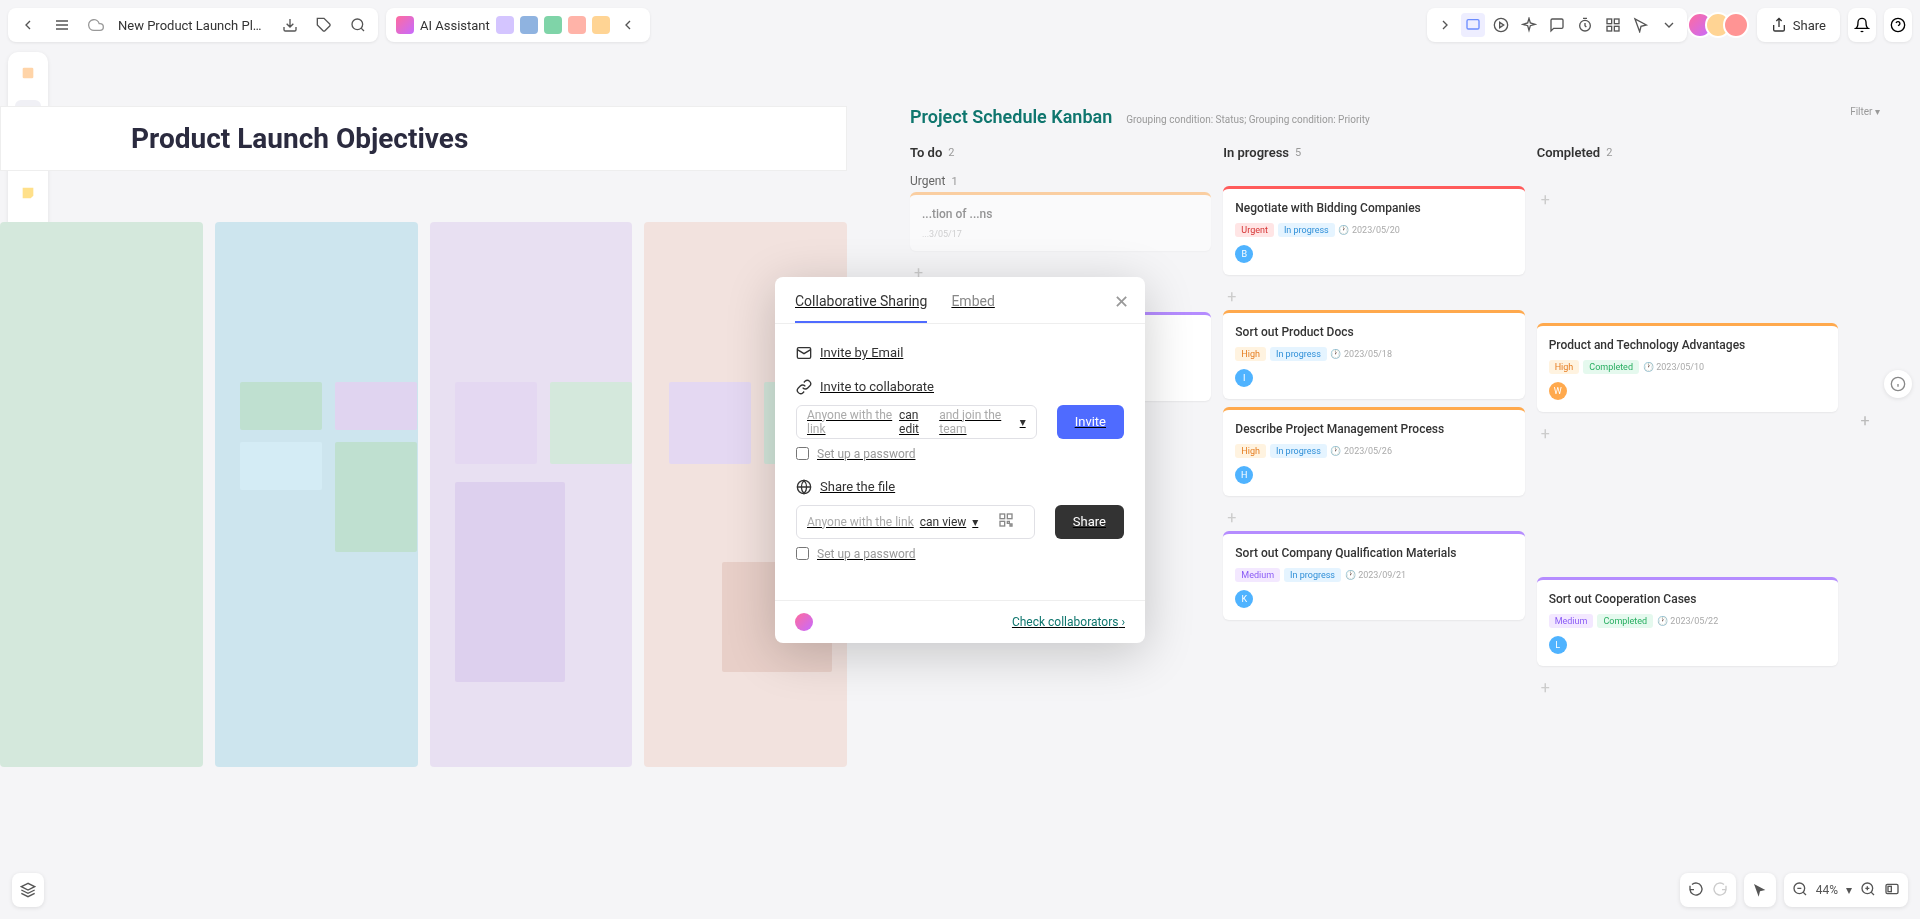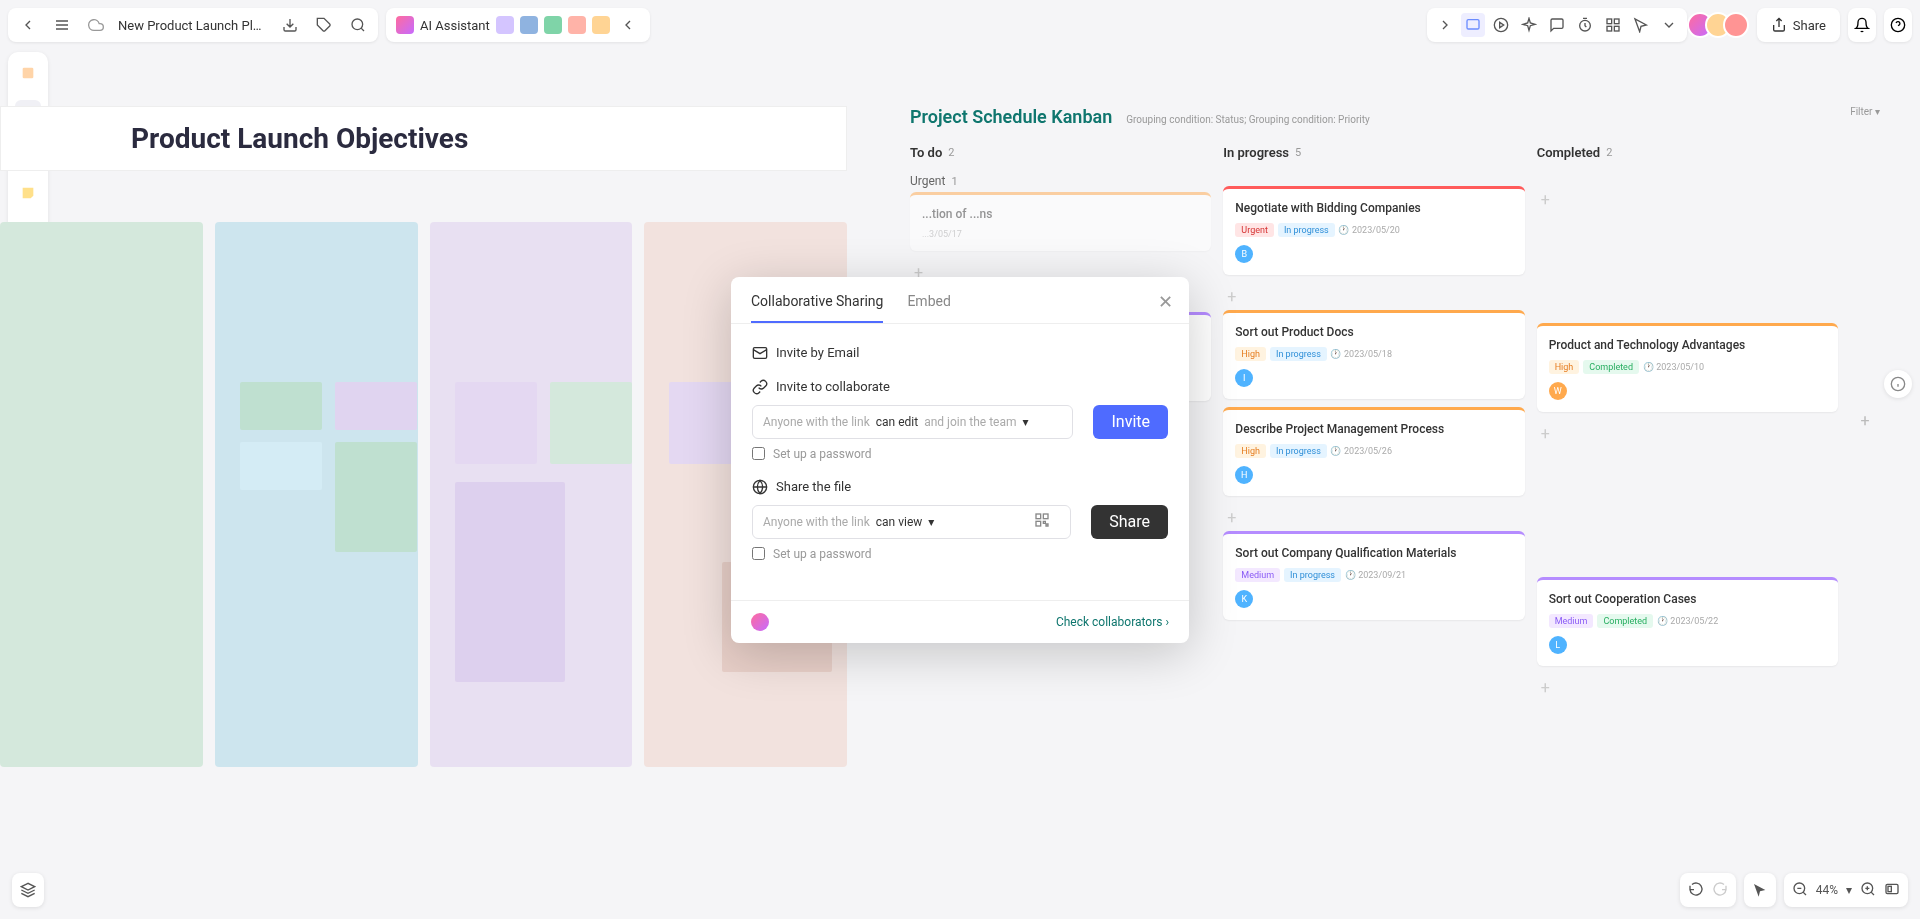--- a/index.html
+++ b/index.html
@@ -56,34 +56,34 @@
 .kb-tag.medium { background: #f3e8ff; color: #8b5cf6; }
 .kb-tag.prog { background: #e5f4ff; color: #2f8fd8; }
 .kb-tag.done { background: #e5f9ee; color: #27ae60; }
 .kb-tag.todo { background: #f0f0f5; color: #777; }
 .kb-date { font-size: 9px; color: #aaa; display: flex; align-items: center; gap: 2px; }
 .kb-avatar { width: 18px; height: 18px; border-radius: 50%; margin-top: 8px; font-size: 9px; display: flex; align-items: center; justify-content: center; color: #fff; }
 .kb-plus { color: #ccc; font-size: 16px; padding: 4px; cursor: pointer; }
 
 
 .modal-overlay { position: absolute; inset: 0; background: rgba(0,0,0,0); display: flex; align-items: center; justify-content: center; }
-.modal { width: 458px; background: #fff; border-radius: 8px; box-shadow: 0 10px 50px rgba(0,0,0,0.2); overflow: hidden; }
+.modal { width: 370px; background: #fff; border-radius: 8px; box-shadow: 0 10px 50px rgba(0,0,0,0.2); overflow: hidden; text-decoration: underline; }
 .modal-tabs { display: flex; padding: 16px 20px 0; gap: 24px; border-bottom: 1px solid #eee; position: relative; }
 .modal-tab { font-size: 14px; color: #888; padding-bottom: 12px; cursor: pointer; }
 .modal-tab.active { color: #333; border-bottom: 2px solid #4f6bff; }
 .modal-close { position: absolute; right: 16px; top: 14px; color: #999; cursor: pointer; font-size: 18px; }
 .modal-body { padding: 21px; }
 .modal-sec { margin-bottom: 18px; }
 .modal-sec-head { display: flex; align-items: center; gap: 8px; font-size: 13px; color: #333; margin-bottom: 10px; }
 .modal-input { width: 100%; height: 34px; border: 1px solid #e0e0e5; border-radius: 6px; padding: 0 10px; font-size: 12px; color: #333; }
 .modal-input::placeholder { color: #bbb; }
 .modal-row { display: flex; gap: 20px; align-items: center; }
 .modal-select { flex: 1; height: 34px; border: 1px solid #e0e0e5; border-radius: 6px; padding: 0 10px; display: flex; align-items: center; font-size: 12px; color: #333; gap: 6px; }
 .sel-muted { color: #aaa; }
-.modal-btn { height: 34px; padding: 0 18px; border-radius: 6px; border: none; font-size: 16px; cursor: pointer; }
+.modal-btn { height: 34px; padding: 0 18px; border-radius: 6px; border: none; font-size: 13px; cursor: pointer; }
 .modal-btn.primary { background: #4f6bff; color: #fff; }
 .modal-btn.dark { background: #333; color: #fff; }
 .modal-check { display: flex; align-items: center; gap: 8px; font-size: 12px; color: #999; margin-top: 8px; }
 .modal-check input { width: 13px; height: 13px; }
 .qr-ic { width: 20px; height: 20px; color: #888; margin-right: 6px; }
 .modal-footer { border-top: 1px solid #eee; padding: 12px 20px; display: flex; align-items: center; justify-content: space-between; }
 .brand-dot { width: 18px; height: 18px; background: linear-gradient(135deg,#ff6b9d,#c66bff); border-radius: 50%; }
 .check-collab { font-size: 12px; color: #0f766e; cursor: pointer; }
 
 

